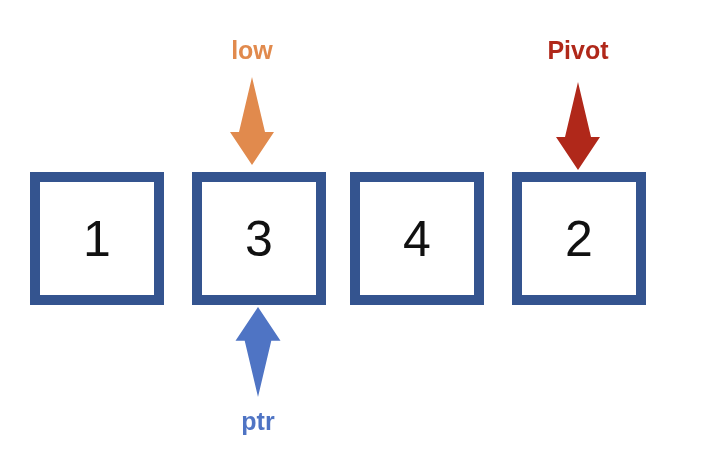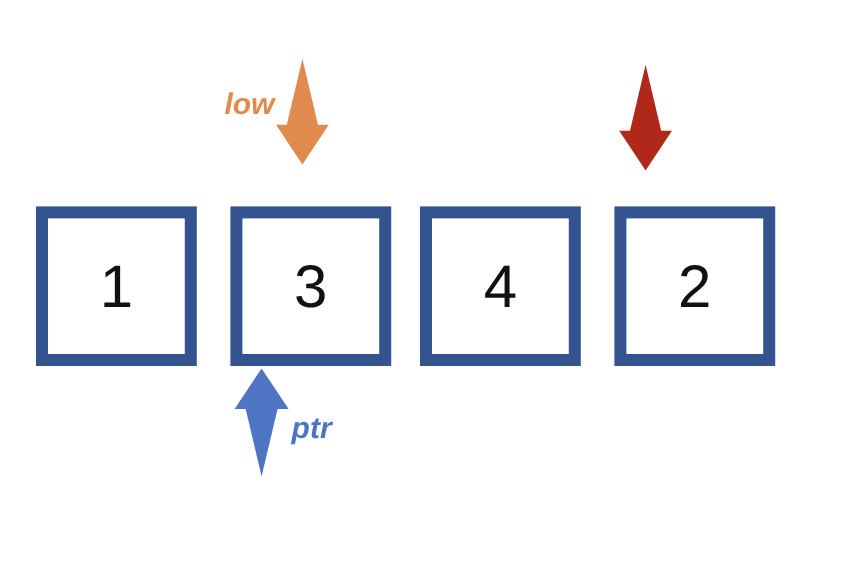--- a/index.html
+++ b/index.html
@@ -36,23 +36,22 @@
     font-size: 50px;
     font-weight: 400;
     color: #111111;
     line-height: 1;
   }
   
   .pointer {
     position: absolute;
     width: 130px;
     display: flex;
-    flex-direction: row;
+    flex-direction: column;
     align-items: center;
-    font-style: italic;
   }
   .pointer .label {
     font-size: 25px;
     font-weight: 700;
     line-height: 28px;
   }
   .pointer svg { display: block; }
   #pointer-low   { left: 187px; top: 36px; }
   #pointer-low   svg { margin-top: 12px; }
   #pointer-pivot { left: 513px; top: 36px; }
@@ -80,20 +79,21 @@
   </div>
 
   <div class="pointer" id="pointer-low">
     <span class="label" data-bind="pointers.low.label" style="color: rgb(225, 138, 77);">low</span>
     <svg width="46" height="90" viewBox="0 0 46 88">
       <polygon points="23,0 36,55 45,55 23,88 1,55 10,55" fill="#E18A4D"></polygon>
     </svg>
   </div>
 
   <div class="pointer" id="pointer-pivot">
+    <span class="label" data-bind="pointers.pivot.label" style="color: rgb(176, 40, 26);">Pivot</span>
     <svg width="50" height="88" viewBox="0 0 46 88">
       <polygon points="23,0 36,55 45,55 23,88 1,55 10,55" fill="#B0281A"></polygon>
     </svg>
   </div>
 
   <div class="pointer" id="pointer-ptr">
     <svg width="50" height="90" viewBox="0 0 46 88">
       <polygon points="23,0 36,55 45,55 23,88 1,55 10,55" fill="#4F74C4"></polygon>
     </svg>
     <span class="label" data-bind="pointers.ptr.label" style="color: rgb(79, 116, 196); text-align: center;">ptr</span>

